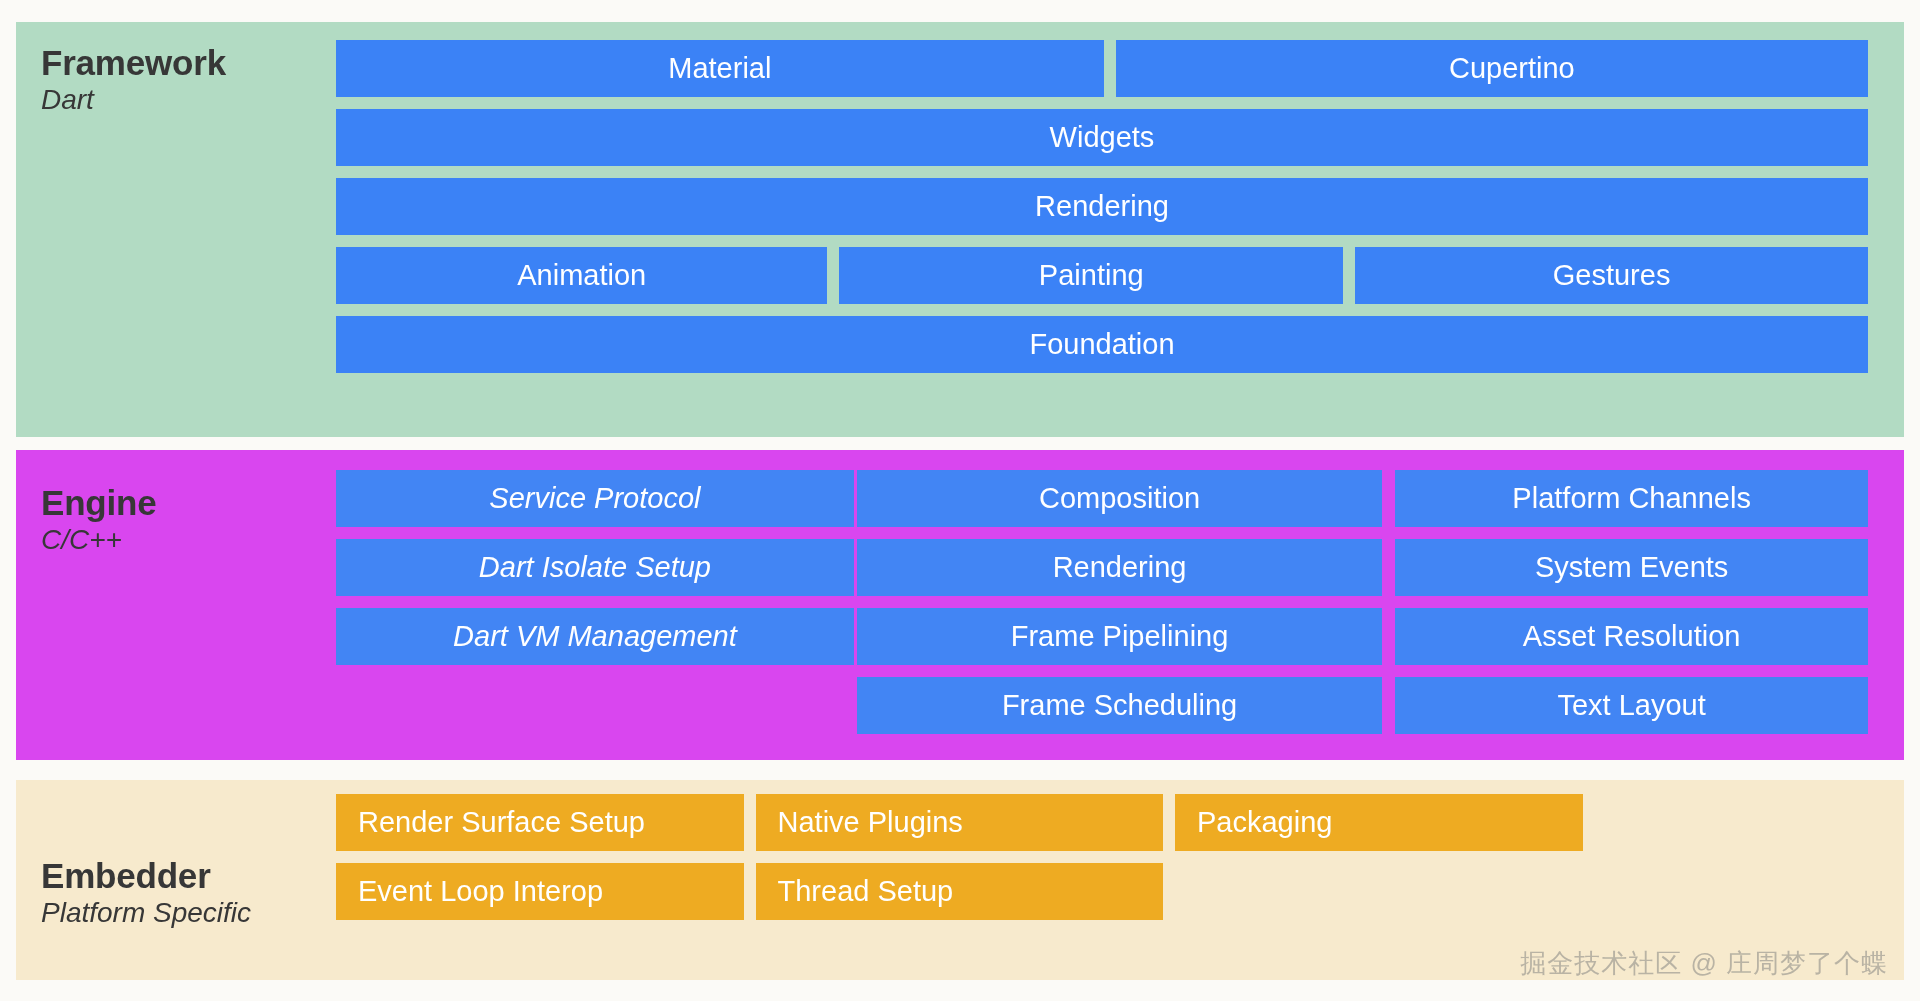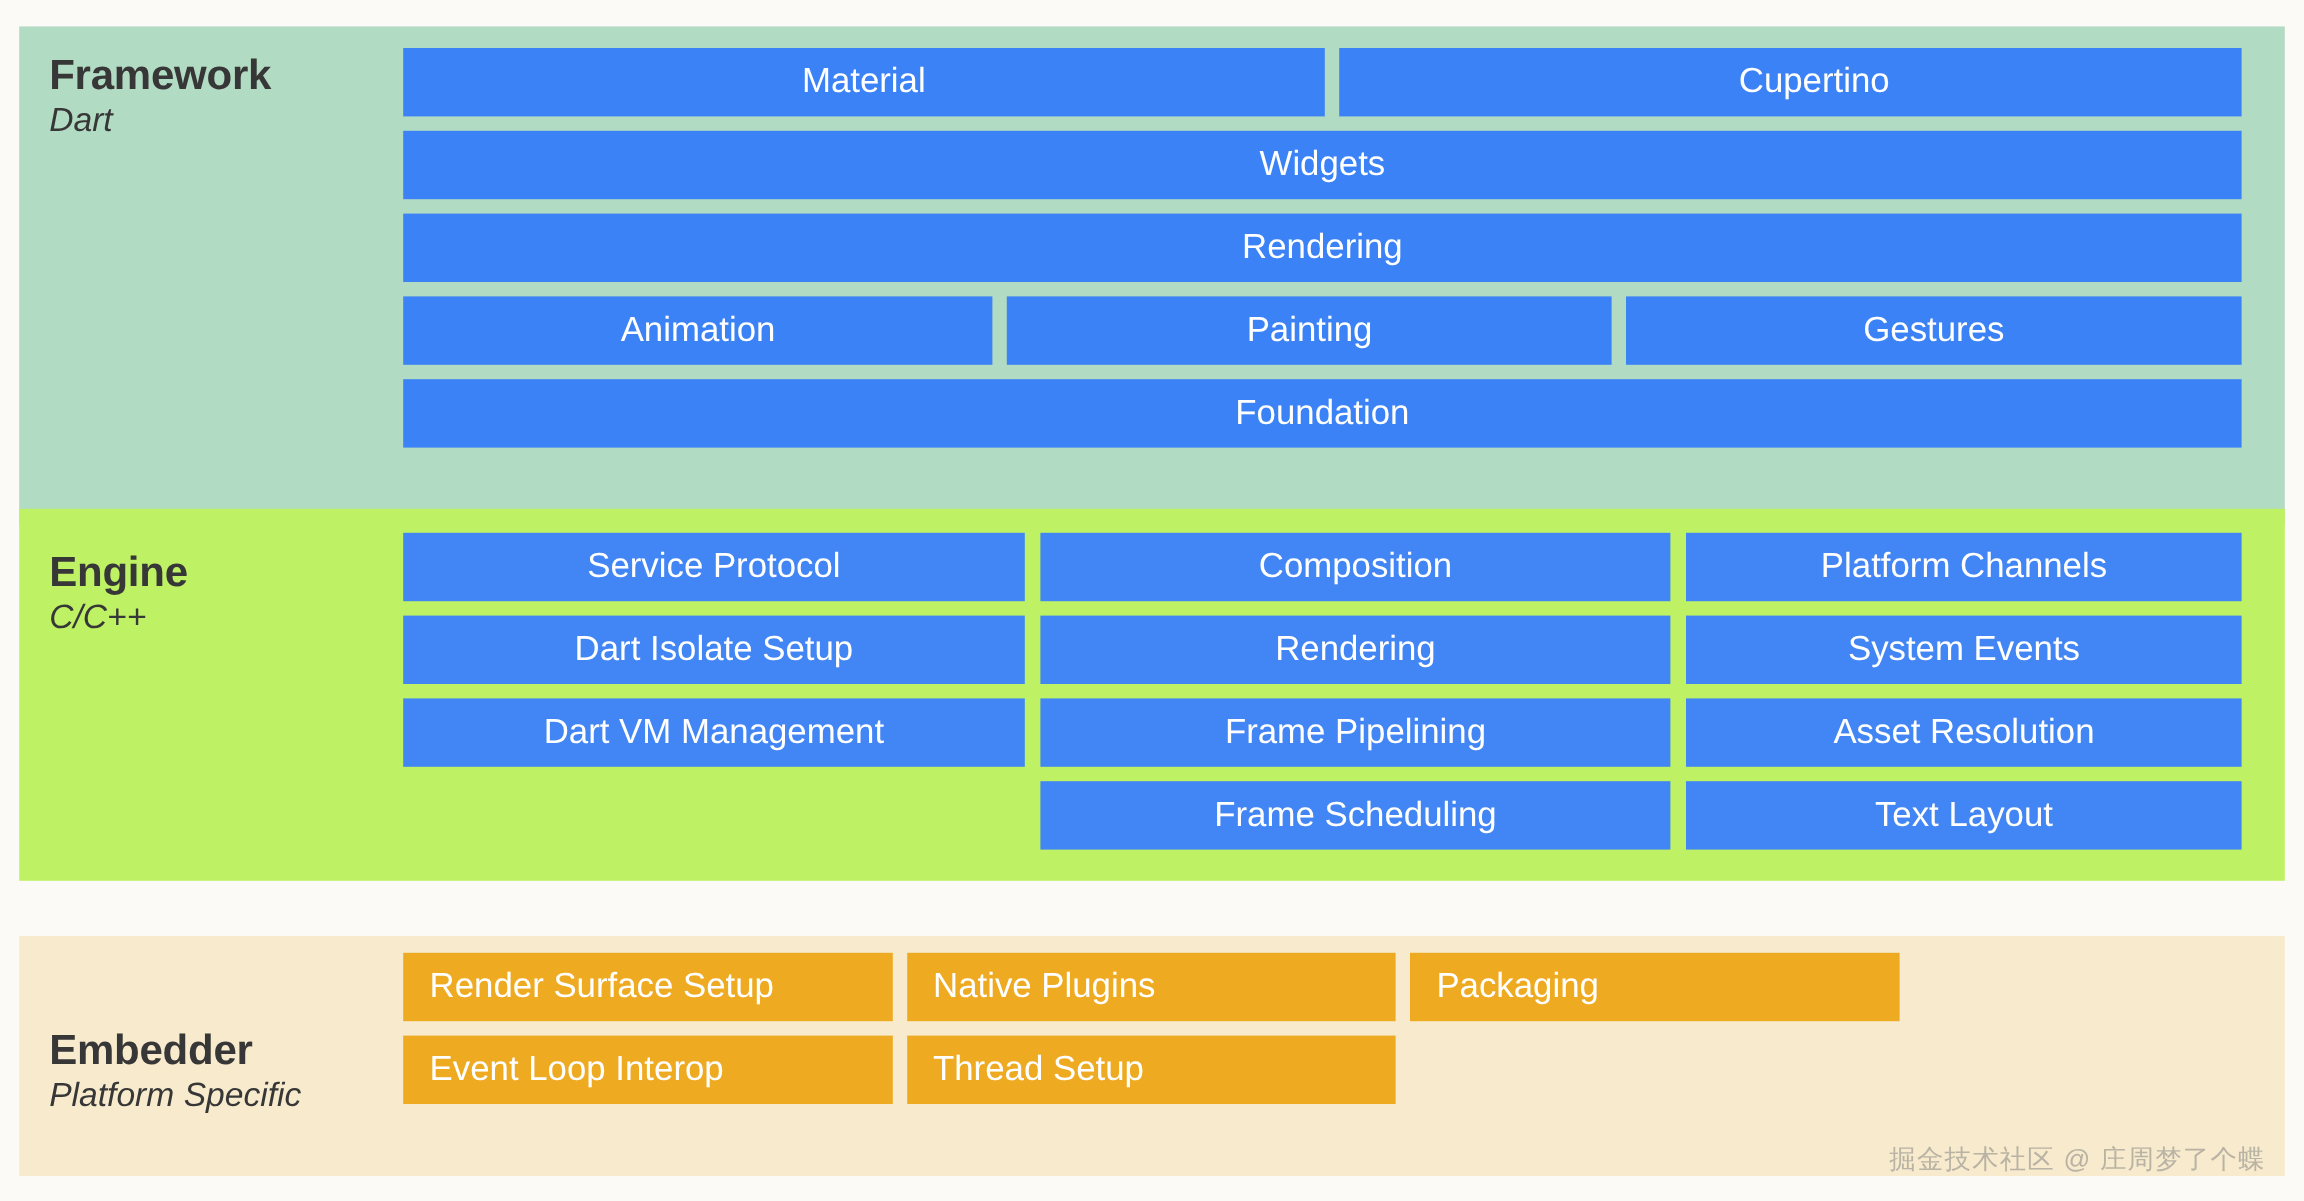--- a/index.html
+++ b/index.html
@@ -30,23 +30,23 @@
   }
 
   
   .layer-framework {
     top: 22px;
     height: 415px;
     background: #b2dbc3;
   }
   
   .layer-engine {
-    top: 424px;
+    top: 450px;
     height: 310px;
-    background: #bef264;
+    background: #d946ef;
   }
   
   .layer-embedder {
     top: 780px;
     height: 200px;
     background: #f7eacd;
   }
 
   .layer-label {
     position: absolute;
@@ -114,38 +114,38 @@
 
   
   .engine-cols {
     display: flex;
     width: 100%;
   }
   .engine-col {
     display: flex;
     flex-direction: column;
   }
-  .engine-col-1 { flex: 0 0 33.8%; margin-right: 13px; }
+  .engine-col-1 { flex: 0 0 33.8%; margin-right: 3px; font-style: italic; }
   .engine-col-2 { flex: 0 0 34.3%; margin-right: 13px; }
   .engine-col-3 { flex: 1 1 auto; }
   .engine-col .box { margin-bottom: 12px; }
   .engine-col .box:last-child { margin-bottom: 0; }
 
   
   .emb-a { flex: 0 0 26.6%; margin-right: 12px; }
   .emb-b { flex: 0 0 26.6%; margin-right: 12px; }
   .emb-c { flex: 0 0 26.6%; }
   .emb-row .box { text-align: left; padding-left: 22px; }
 
   
   .watermark {
     position: absolute;
     right: 32px;
     bottom: 20px;
-    font-size: 22px;
+    font-size: 26px;
     color: #b9b3a4;
     white-space: nowrap;
     letter-spacing: 1px;
   }
 </style>
 </head>
 <body>
 
 <div id="diagram">
 

